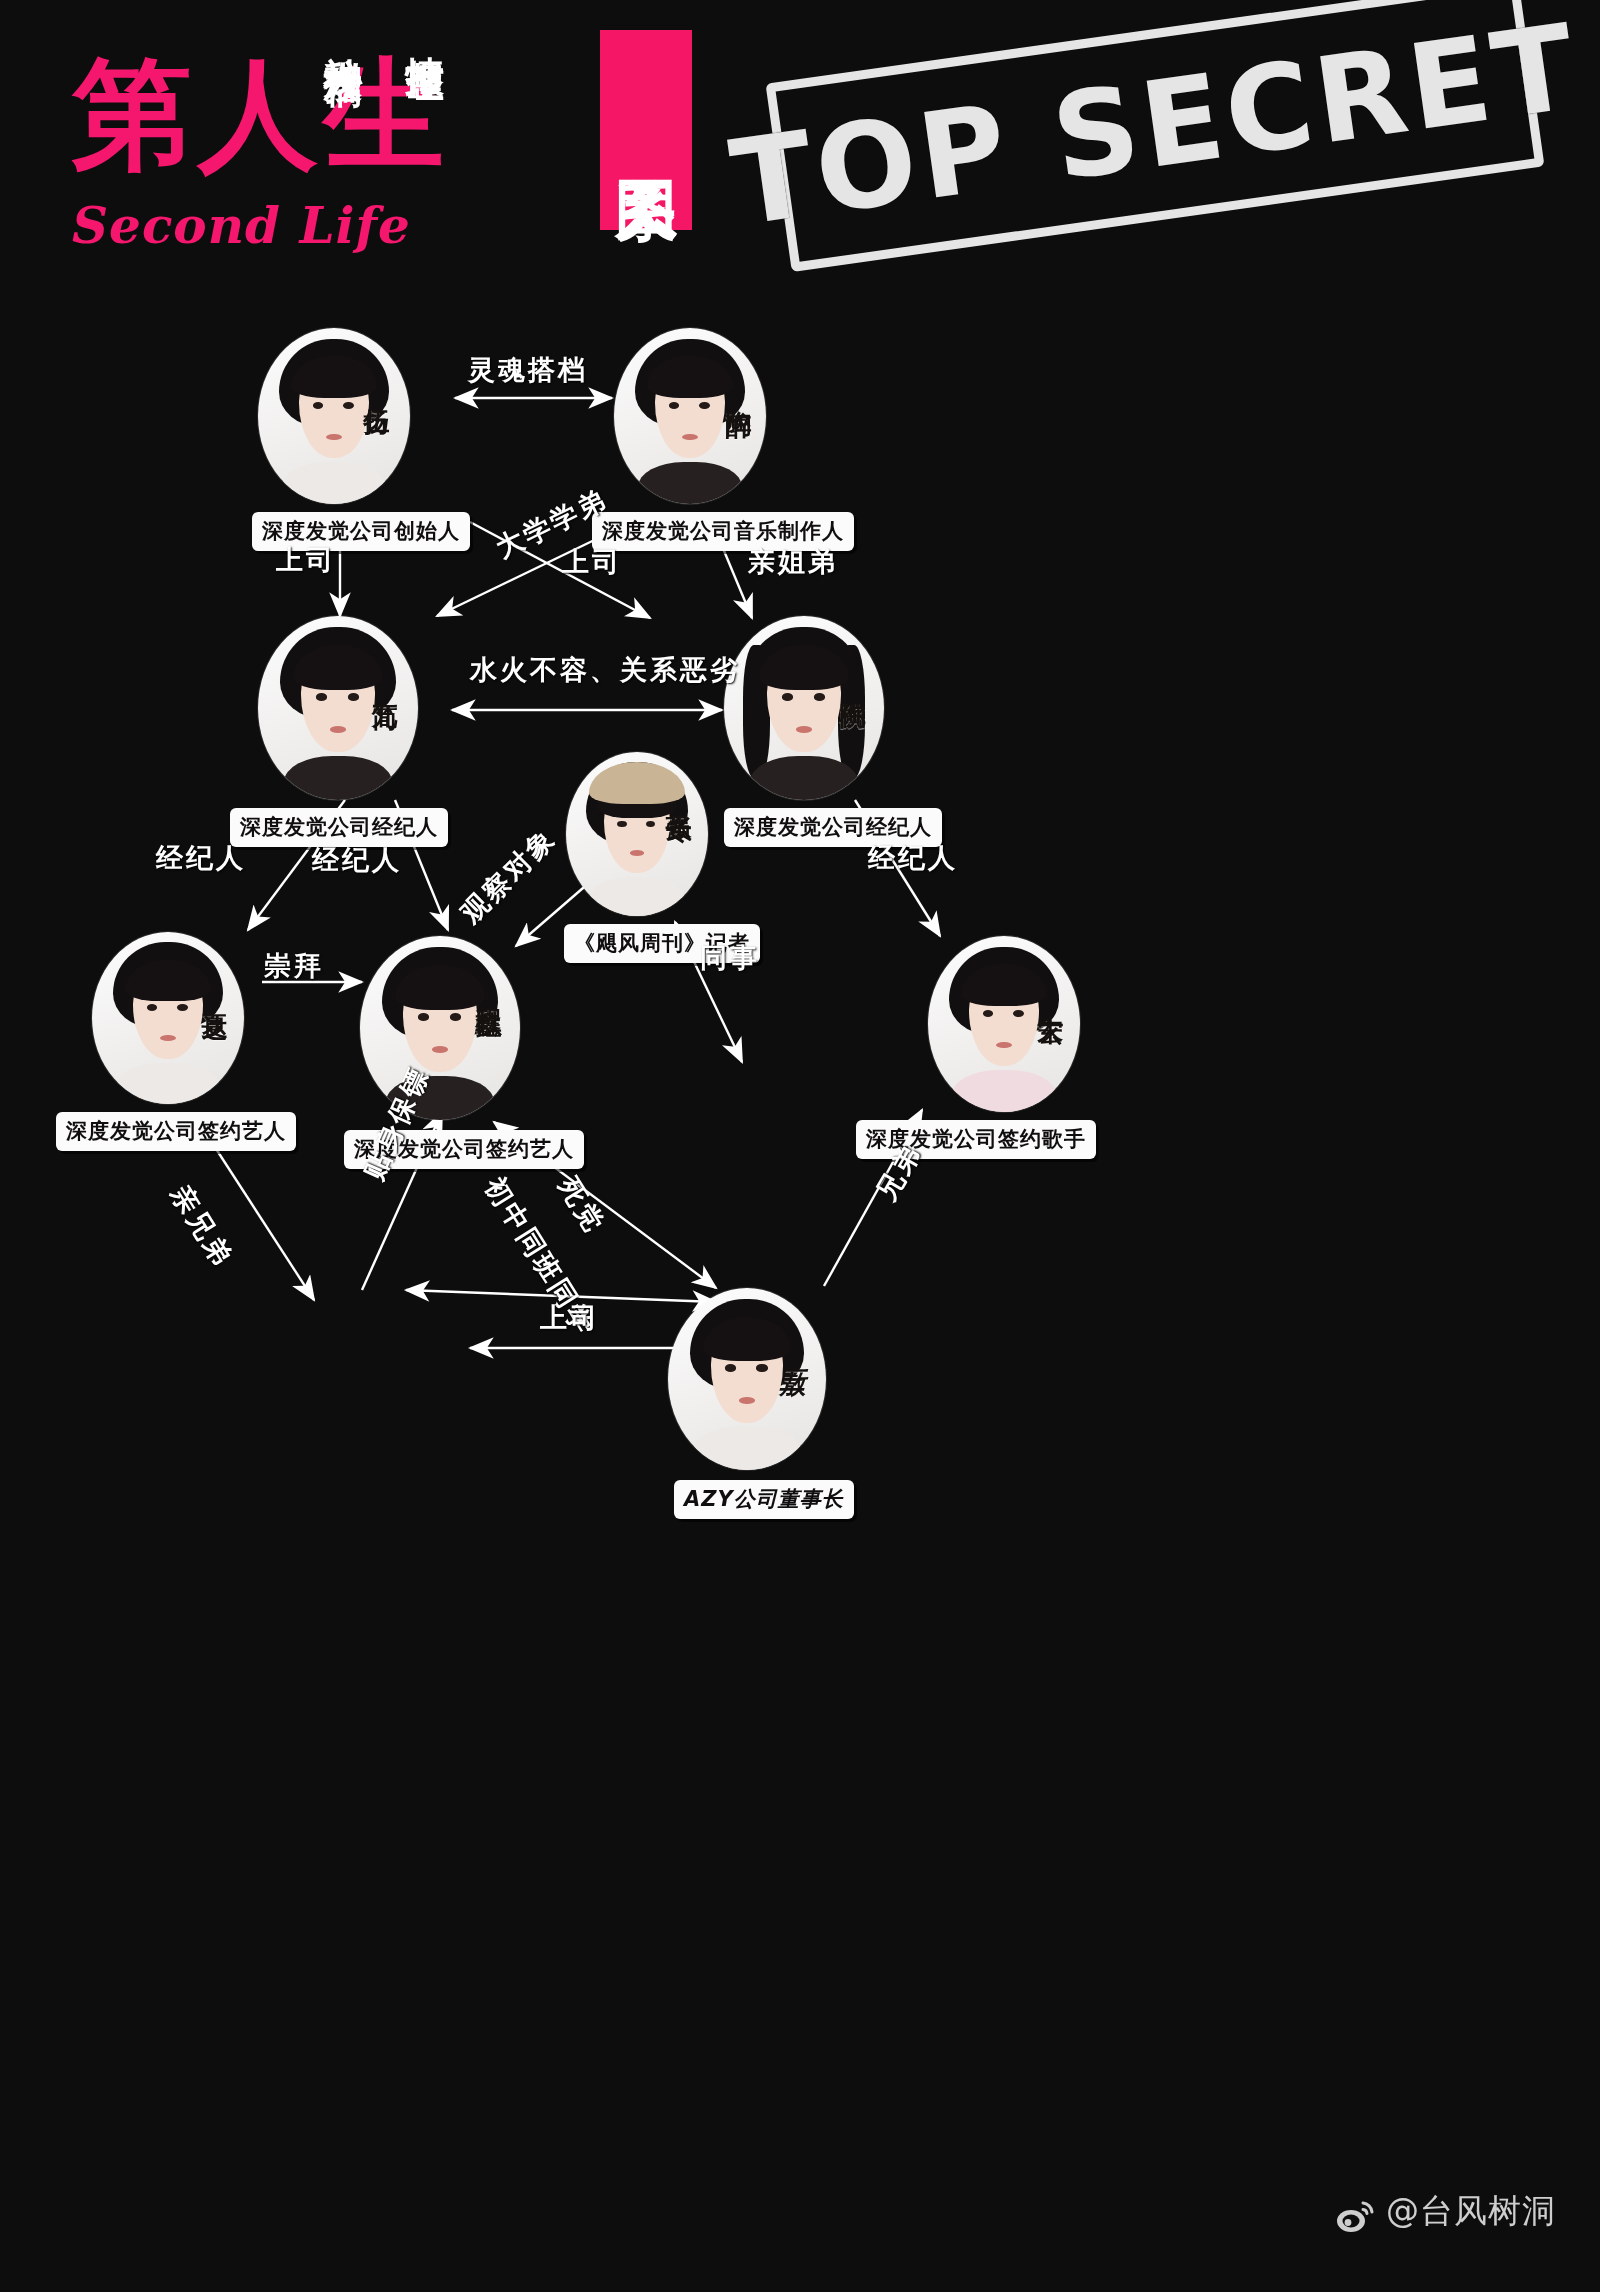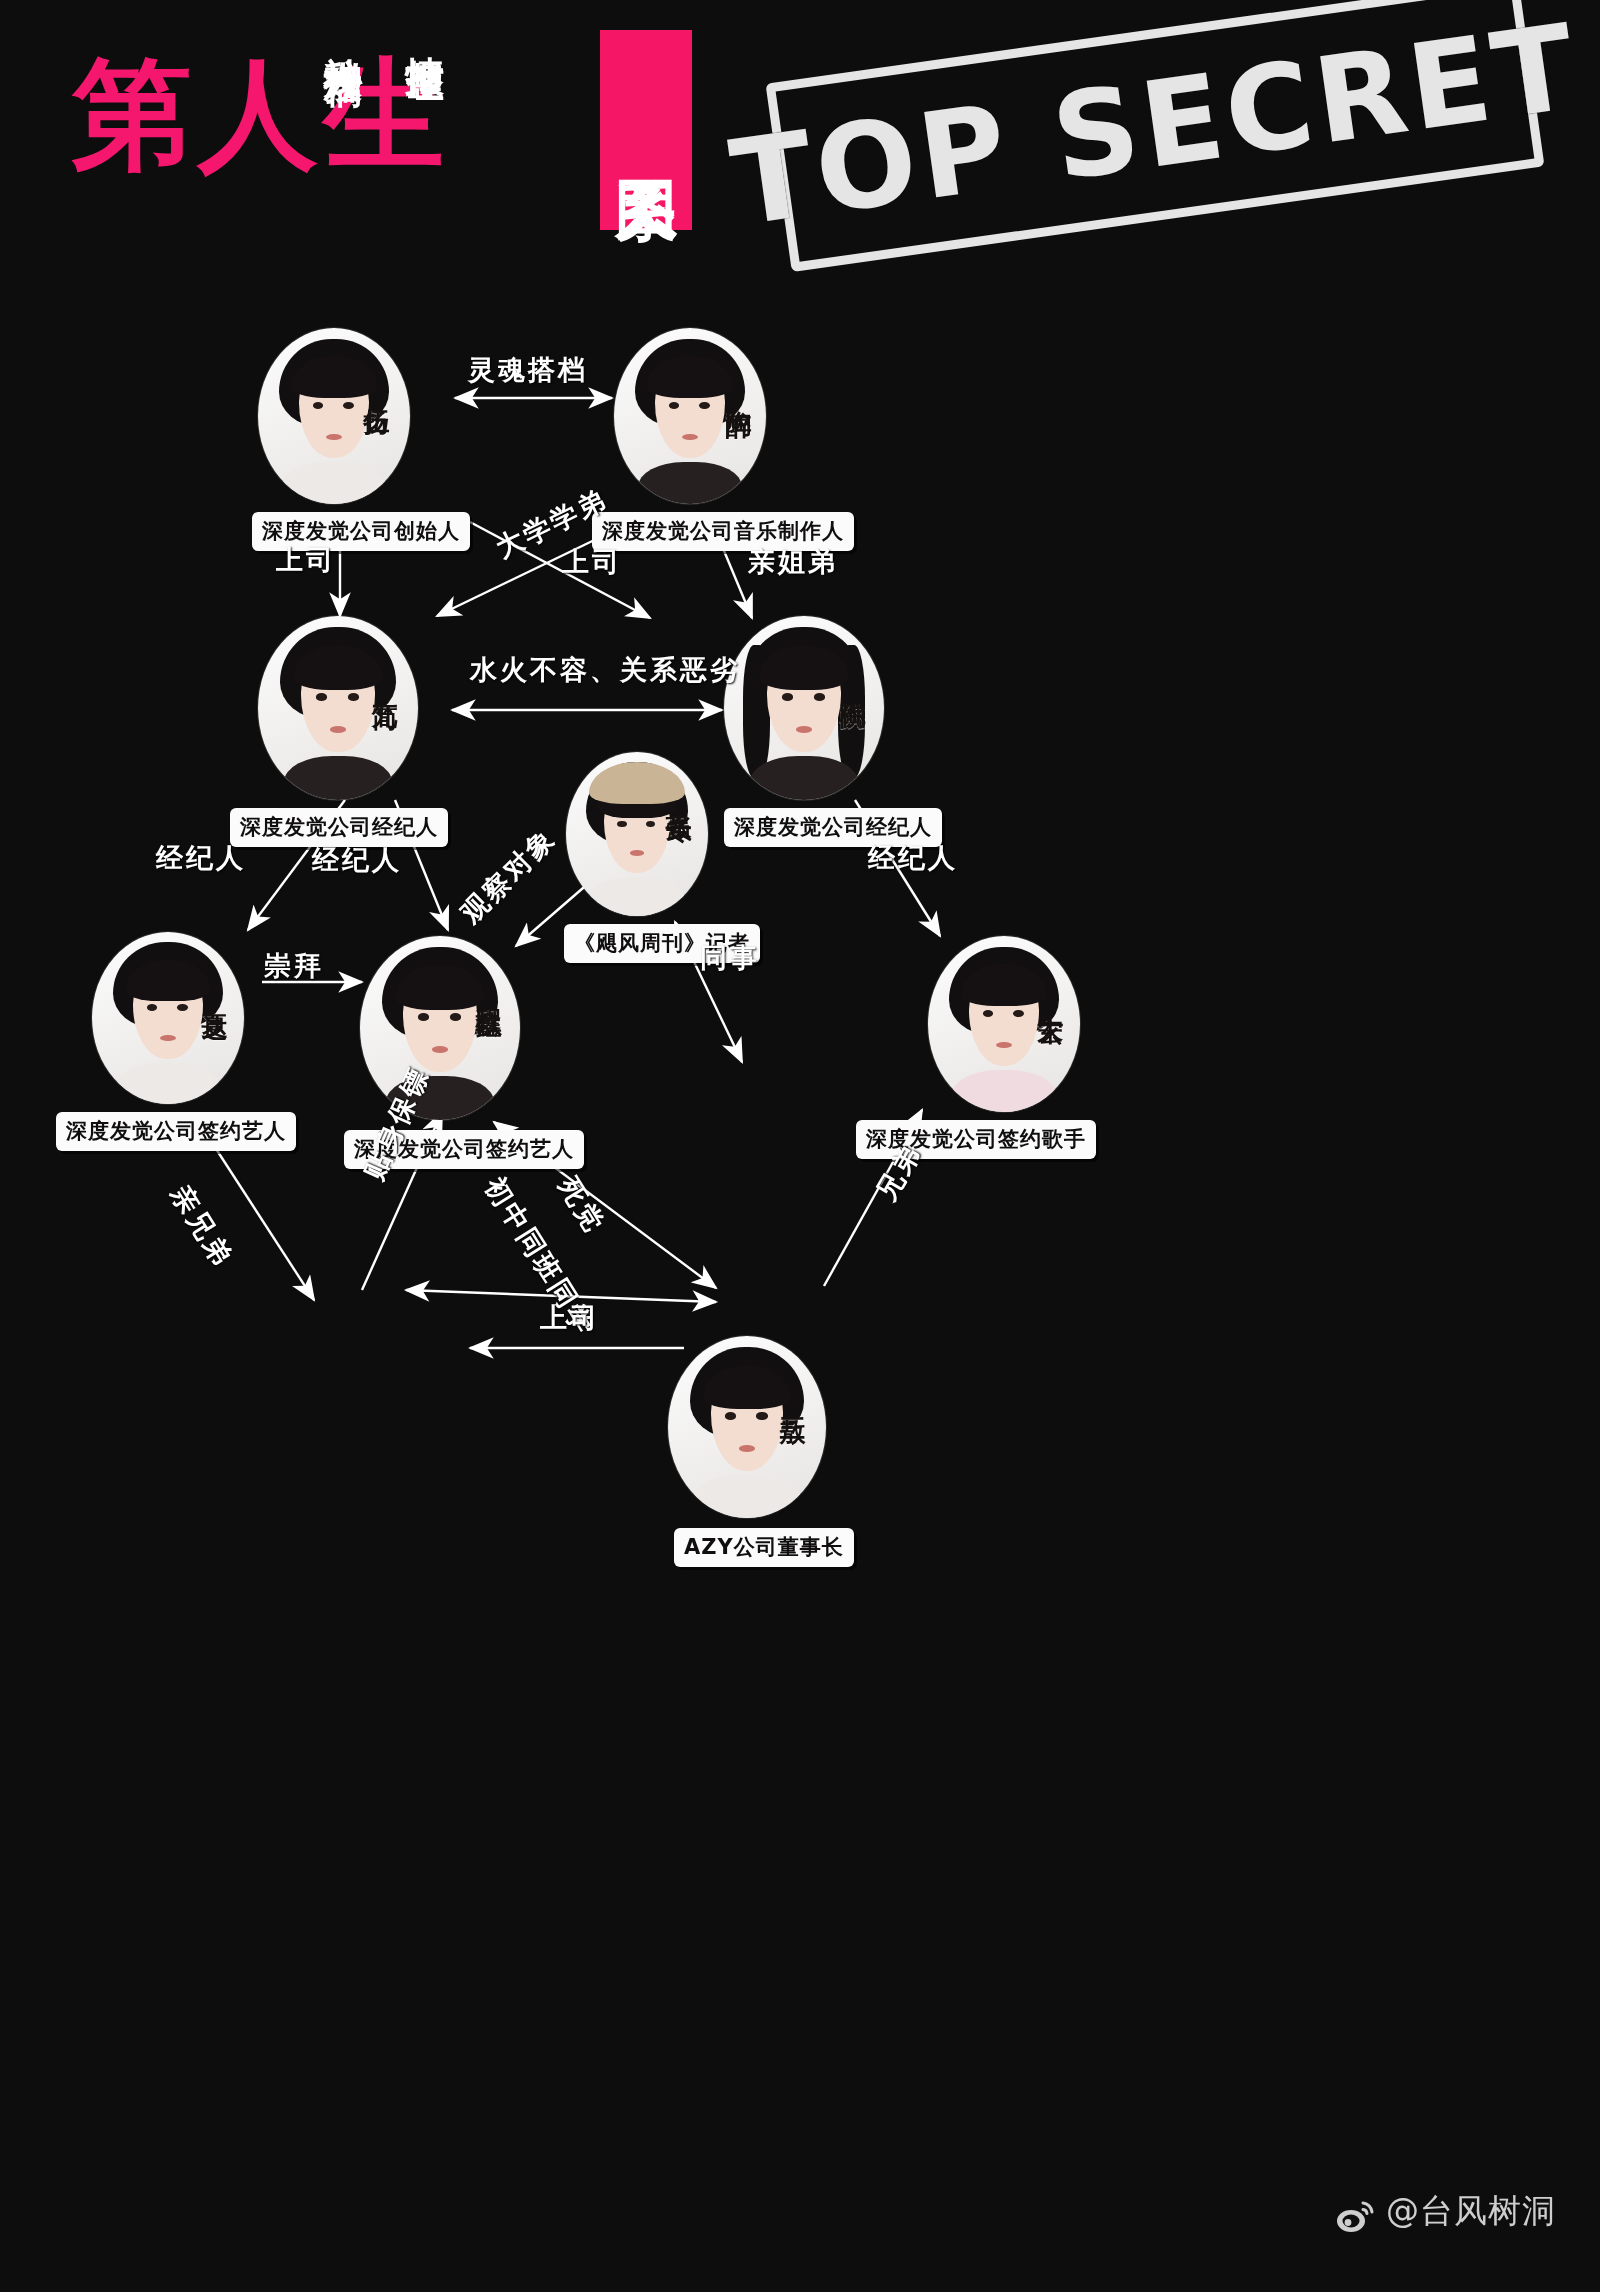--- a/index.html
+++ b/index.html
@@ -219,20 +219,21 @@
 </style>
 </head>
 <body>
 
 <div id="page">
 
   <div id="header">
 
     <div class="logo-block">
       <div class="logo-cn">第人生</div>
+      <div class="logo-en">Second Life</div>
     </div>
 
     <div class="vtext" id="vtext-1">情报整理</div>
     <div class="vtext" id="vtext-2">神秘人投稿</div>
 
     <div class="redbox">
       <span>关系图</span>
     </div>
 
     <div id="stamp">
@@ -398,21 +399,21 @@
         <div class="av-eye r"></div>
         <div class="av-mouth"></div>
         <div class="av-body pink"></div>
       </div>
       <div class="node-name" style="left:110px; top:60px;">宋玄</div>
       <div class="node-role" style="left:-72px; top:184px;">深度发觉公司签约歌手</div>
     </div>
 
 
 
-    <div class="node" style="left:668px; top:1036px;">
+    <div class="node" style="left:668px; top:988px;font-style:italic;">
       <div class="avatar" style="width:158px;height:182px;">
         <div class="av-hair"></div>
         <div class="av-face"></div>
         <div class="av-fringe"></div>
         <div class="av-eye l"></div>
         <div class="av-eye r"></div>
         <div class="av-mouth"></div>
         <div class="av-body light"></div>
       </div>
       <div class="node-name" style="left:112px; top:62px;">敖三</div>

